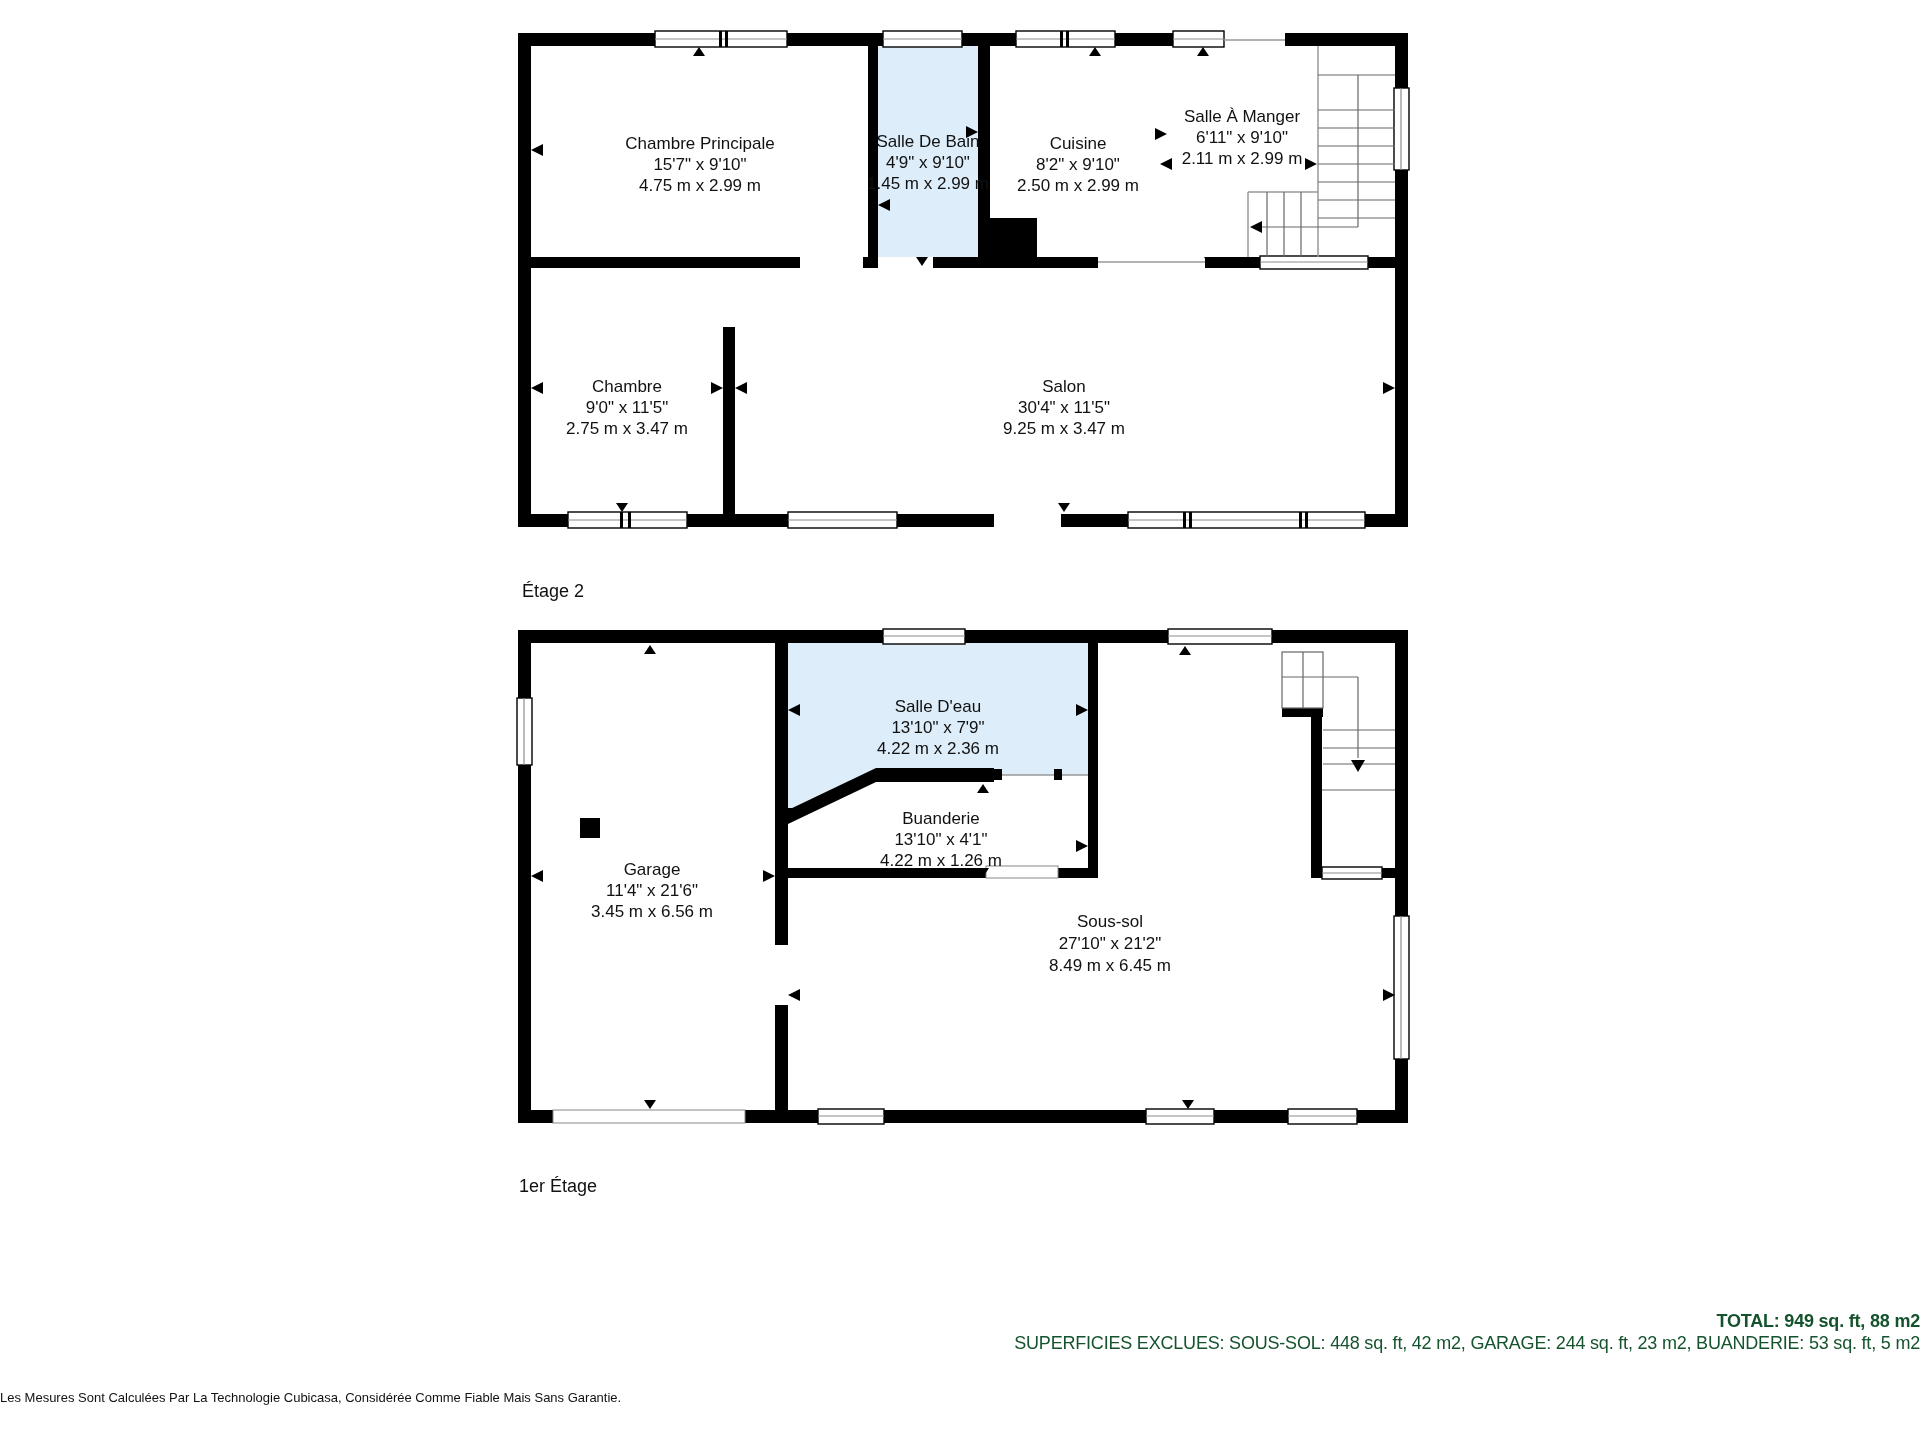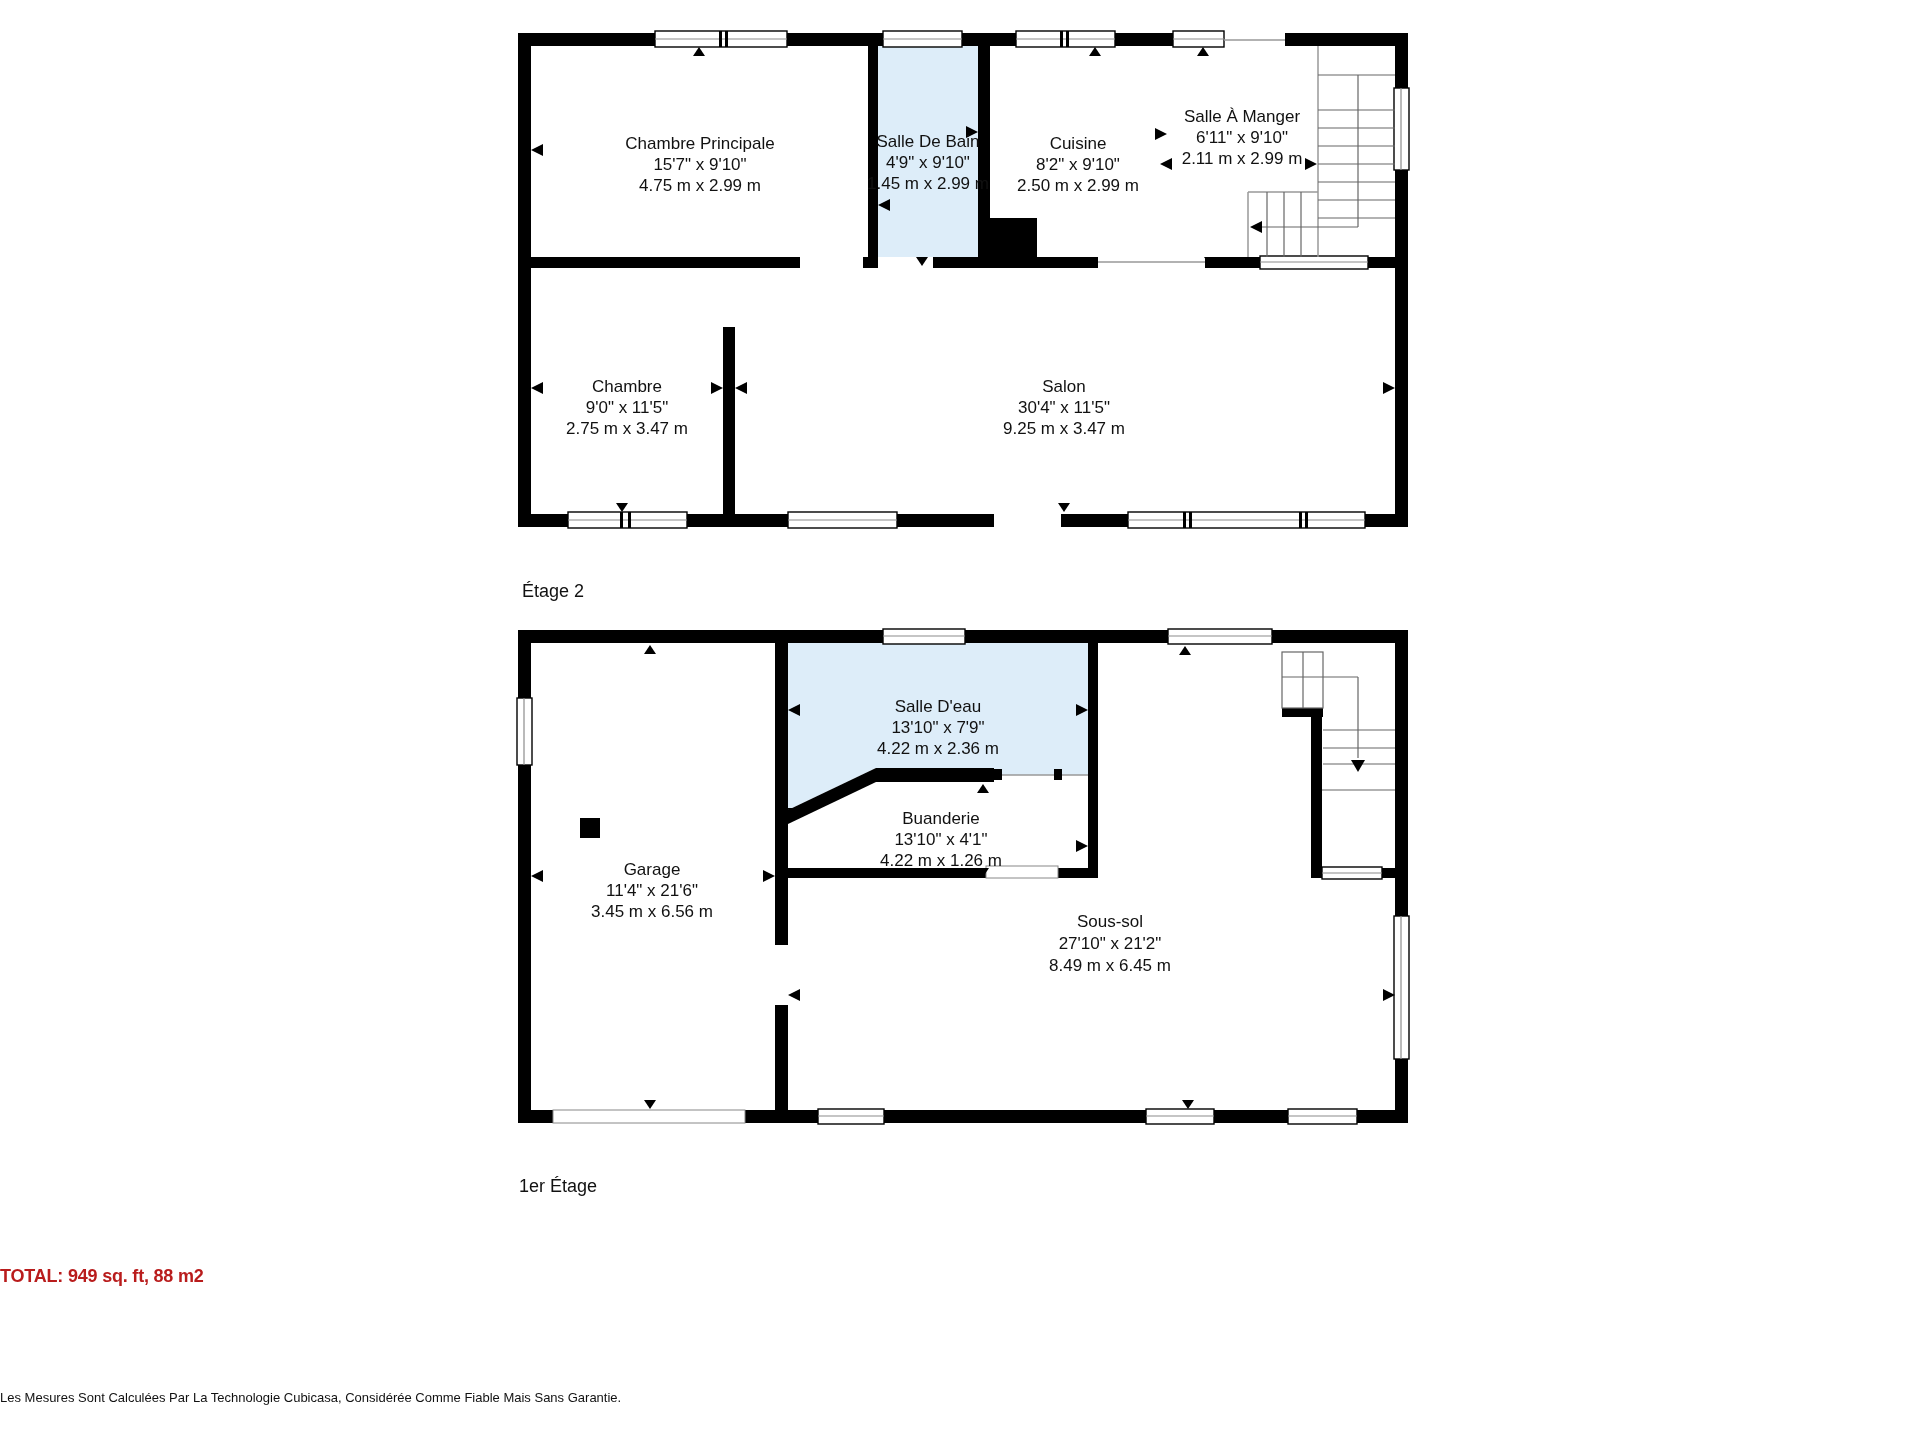--- a/index.html
+++ b/index.html
@@ -10,22 +10,22 @@
   .win{fill:#fff;stroke:#000;stroke-width:1.4;}
   .winline{stroke:#8c8c8c;stroke-width:1.2;fill:none;}
   .mullion{fill:#000;}
   .thin{stroke:#999;stroke-width:1.5;fill:none;}
   .stair{stroke:#666;stroke-width:1.2;fill:none;}
   .opening{fill:#fff;stroke:#888;stroke-width:1;}
   .arrow{fill:#000;stroke:none;}
   .wet{fill:#ddedf9;stroke:none;}
   .rlabel{font:17px "Liberation Sans",sans-serif;fill:#111;text-anchor:middle;}
   .flabel{font:18px "Liberation Sans",sans-serif;fill:#111;}
-  .summary{position:absolute;left:0;top:1266px;width:100%;text-align:left;
-           font:18px/21.5px "Liberation Sans",sans-serif;color:#b91c1c;letter-spacing:-0.2px;}
+  .summary{position:absolute;left:0;top:1311px;width:100%;text-align:right;
+           font:18px/21.5px "Liberation Sans",sans-serif;color:#14532d;letter-spacing:-0.2px;}
   .summary .total{font-weight:bold;}
   .disclaimer{position:absolute;left:0;top:1390px;width:100%;
               font:13px "Liberation Sans",sans-serif;color:#111;}
 </style>
 </head>
 <body>
 
 <svg width="1920" height="1440" viewBox="0 0 1920 1440">
 
   <g>
@@ -333,15 +333,16 @@
         <text class="rlabel" x="1110" y="971">8.49 m x 6.45 m</text>
       </g>
     </g>
 
     <text class="flabel" x="519" y="1192">1er Étage</text>
   </g>
 </svg>
 
 <div class="summary">
   <div class="total">TOTAL: 949 sq. ft, 88 m2</div>
+  <div>SUPERFICIES EXCLUES: SOUS-SOL: 448 sq. ft, 42 m2, GARAGE: 244 sq. ft, 23 m2, BUANDERIE: 53 sq. ft, 5 m2</div>
 </div>
 
 <div class="disclaimer">Les Mesures Sont Calculées Par La Technologie Cubicasa, Considérée Comme Fiable Mais Sans Garantie.</div>
 
 </body></html>

